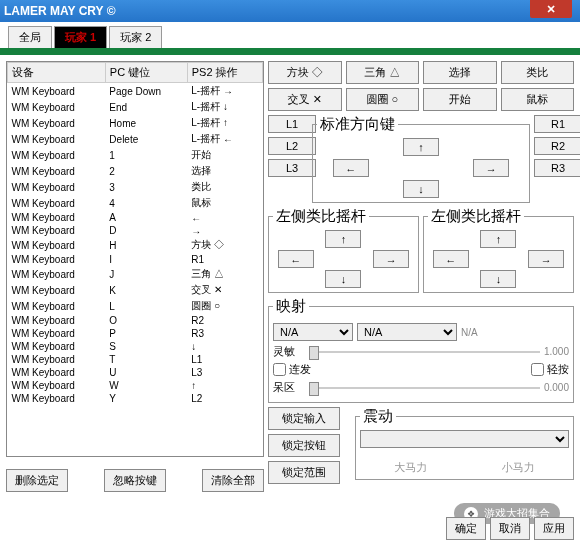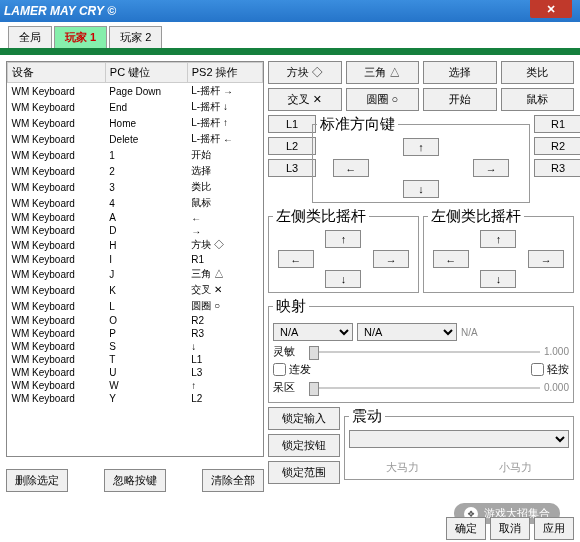--- a/index.html
+++ b/index.html
@@ -1,22 +1,22 @@
 <!DOCTYPE html>
 <html><head>
 <meta charset="utf-8">
 <style>
 *{box-sizing:border-box;margin:0;padding:0;font-family:Tahoma,Arial,sans-serif;font-size:11px}
 body{background:#fff;width:580px;height:542px;overflow:hidden;position:relative}
 .titlebar{background:linear-gradient(#3a8dde,#2574c9);color:#fff;height:22px;display:flex;align-items:center;padding:0 4px;position:relative}
-.titlebar .title{font-style:italic;font-weight:bold;font-size:12px}
+.titlebar .title{font-weight:bold;font-size:12px}
 .close-btn{position:absolute;right:8px;top:0;width:42px;height:18px;background:#c0392b;color:#fff;display:flex;align-items:center;justify-content:center;border-radius:0 0 2px 2px;font-weight:bold;font-size:11px;cursor:pointer}
 .tabs{display:flex;padding:4px 4px 0 8px;border-bottom:7px solid #15803d}
 .tab{padding:3px 10px;border:1px solid #999;border-bottom:none;margin-right:2px;background:#f0f0f0;cursor:pointer}
-.tab.active{background:#86efac;font-weight:bold;color:#c00}
+.tab.active{background:#000000;font-weight:bold;color:#c00}
 .main{display:flex;padding:6px;gap:4px}
 .left-col{width:258px;display:flex;flex-direction:column;gap:12px}
 .tbl-wrap{border:1px solid #888;height:396px;overflow:hidden;background:#fff}
 table{width:100%;border-collapse:collapse}
 th{background:#f0f0f0;border:1px solid #ccc;padding:2px 4px;text-align:left;font-weight:normal}
 td{padding:1px 4px;font-size:10px}
 .left-btns{display:flex;gap:6px;justify-content:space-between}
 .btn{border:1px solid #888;background:#f0f0f0;padding:3px 8px;cursor:pointer;font-size:11px}
 .btn-sm{padding:2px 6px;min-width:48px;text-align:center}
 .right-col{flex:1;display:flex;flex-direction:column;gap:4px}
@@ -30,21 +30,21 @@
 .arrow-btn{border:1px solid #888;background:#f0f0f0;width:36px;height:18px;cursor:pointer;display:flex;align-items:center;justify-content:center}
 .analog-row{display:flex;gap:4px}
 .analog-row fieldset{flex:1}
 .analog-grid{display:grid;grid-template-columns:repeat(3,1fr);grid-template-rows:repeat(3,1fr);gap:2px;place-items:center}
 .map-row{display:flex;align-items:center;gap:4px;margin:3px 0}
 .map-row .lbl{width:32px}
 select,input[type=text]{border:1px solid #888;padding:1px 2px;font-size:11px}
 .slider{flex:1;height:2px;background:#ccc;position:relative}
 .slider::after{content:"";position:absolute;left:0;top:-5px;width:8px;height:12px;background:#ddd;border:1px solid #888}
 .chk{display:flex;align-items:center;gap:3px}
-.lock-vib{display:flex;gap:4px;align-items:flex-start}
+.lock-vib{display:flex;gap:15px;align-items:flex-start}
 .lock-col{display:flex;flex-direction:column;gap:4px;width:72px}
 .vib-field{flex:1}
 .vib-row{display:flex;gap:6px;justify-content:space-around;margin-top:12px}
 .footer{position:absolute;bottom:2px;right:6px;display:flex;gap:4px;align-items:center}
 .wm{position:absolute;bottom:18px;right:20px;background:rgba(128,128,128,.7);color:#fff;border-radius:10px;padding:3px 10px;display:flex;align-items:center;gap:6px;font-size:10px}
 .wm .ico{width:14px;height:14px;border-radius:50%;background:#fff;color:#555;display:flex;align-items:center;justify-content:center;font-size:9px}
 .val{color:#888;font-size:10px}
 </style>
 </head>
 <body>

